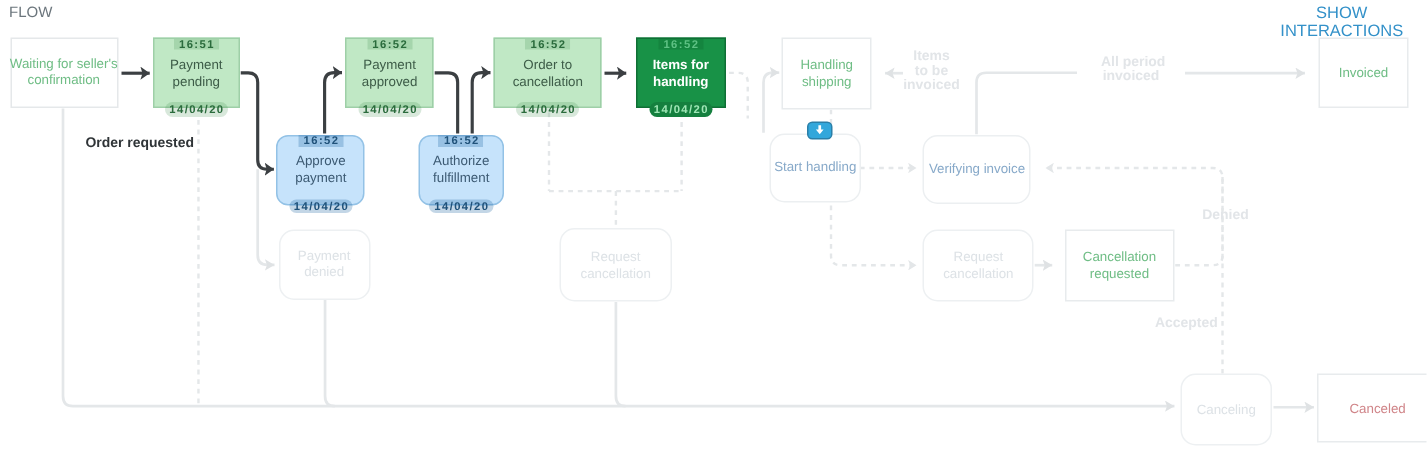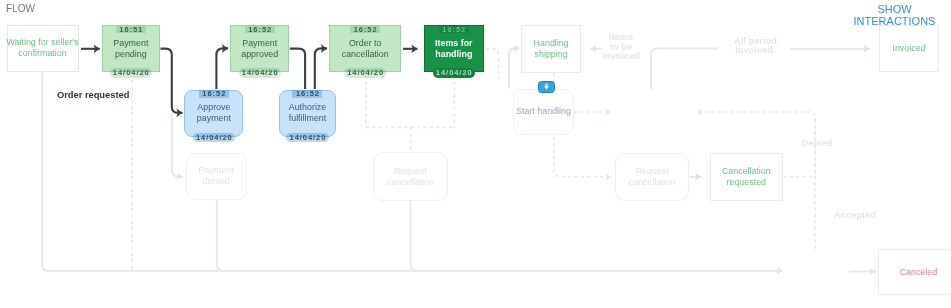--- a/index.html
+++ b/index.html
@@ -163,42 +163,48 @@
         </svg>
     </span>
     <span class="txt">Start handling</span>
   </div>
 
   <div class="node n-square-green" style="left:521.4px;top:25.2px;width:59.5px;height:47.5px;">
     <span class="txt">Handling
 shipping</span>
   </div>
 
+  <div class="node n-ghost2" style="left:615.2px;top:89.5px;width:72.3px;height:46.4px;">
+    <span class="txt">Verifying invoice</span>
+  </div>
 
   <div class="node n-ghost" style="left:615.1px;top:153px;width:74.3px;height:48.2px;">
     <span class="txt">Request
 cancellation</span>
   </div>
 
   <div class="node n-square-green" style="left:710px;top:153px;width:72.6px;height:47.6px;">
     <span class="txt">Cancellation
 requested</span>
   </div>
 
   <div class="node n-square-green" style="left:879.1px;top:25.2px;width:59.8px;height:47.2px;">
     <span class="txt">Invoiced</span>
   </div>
 
+  <div class="node n-ghost" style="left:786.8px;top:249.4px;width:61.4px;height:48.1px;">
+    <span class="txt">Canceling</span>
+  </div>
 
   <div class="node n-square-red" style="left:878.4px;top:249.4px;width:80px;height:46.1px;">
     <span class="txt">Canceled</span>
   </div>
 
   <div class="elabel elabel-dark" style="left:57px;top:91px;width:68px;"><span>Order requested</span></div>
   <div class="elabel" style="left:597px;top:33px;width:48px;"><span>Items
 to be
 invoiced</span></div>
   <div class="elabel" style="left:734px;top:36.5px;width:40px;"><span>All period
 invoiced</span></div>
   <div class="elabel" style="left:801px;top:138.5px;width:32px;"><span>Denied</span></div>
-  <div class="elabel" style="left:834px;top:211px;width:40px;"><span>Accepted</span></div>
+  <div class="elabel" style="left:770px;top:211px;width:40px;"><span>Accepted</span></div>
 
 </div>
 
 </body></html>

